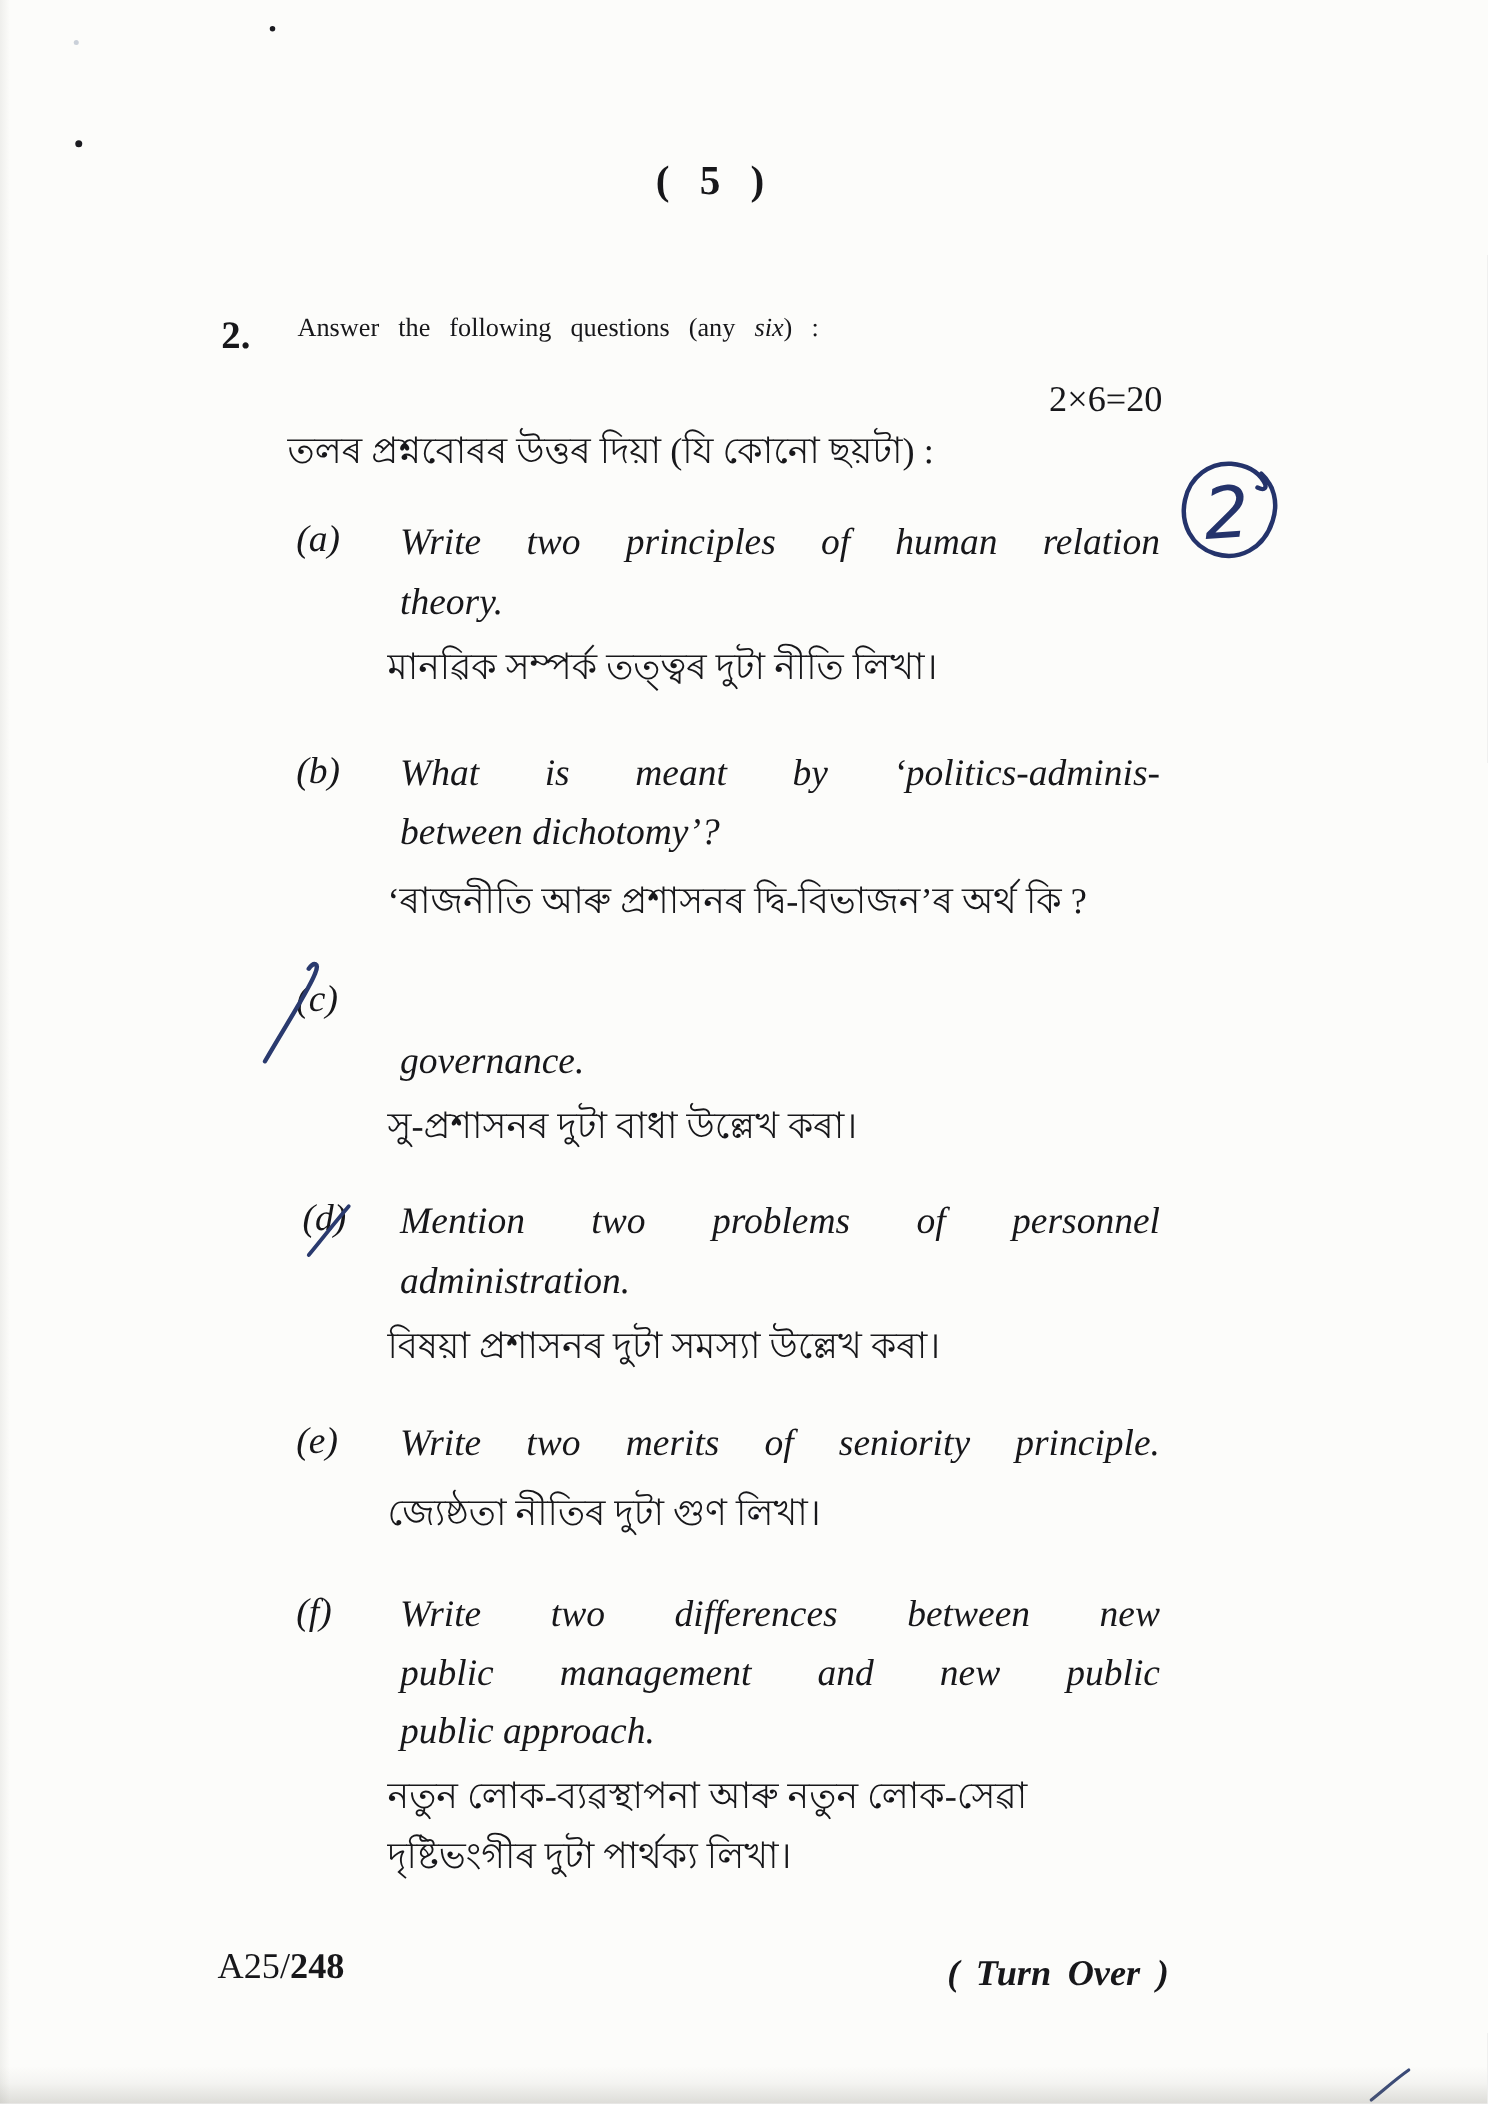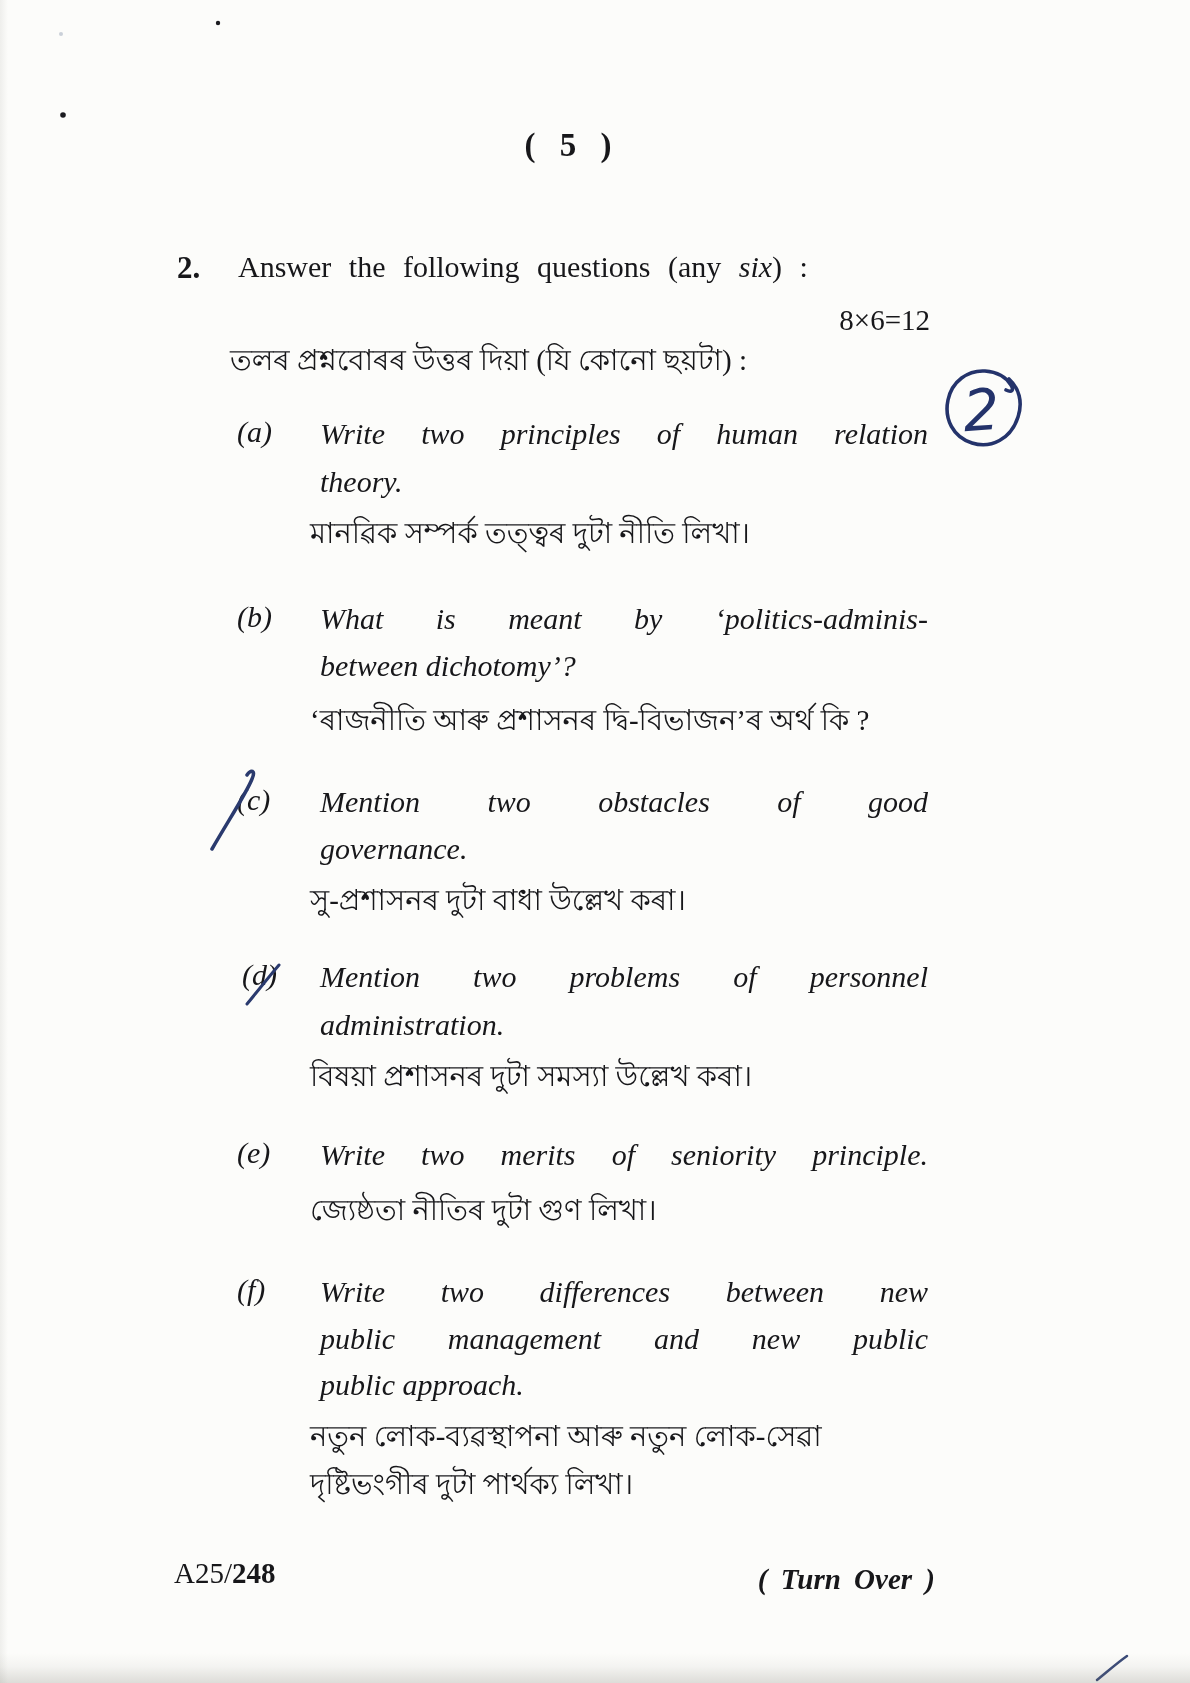--- a/index.html
+++ b/index.html
@@ -14,21 +14,21 @@
     color:#17171a;
   }
   .t { position:absolute; white-space:nowrap; }
   .hdr {
     top:127px; left:495px; width:150px;
     text-align:center;
     font-size:33px; font-weight:bold;
     letter-spacing:4px; word-spacing:8px;
   }
   .qnum { top:250px; left:177px; font-size:31px; font-weight:bold; }
-  .qprompt { top:250px; left:238px; font-size:30px; word-spacing:10px; }
+  .qprompt { top:250px; left:238px; font-size:21px; word-spacing:10px; }
   .marks { top:304px; left:760px; width:170px; text-align:right; font-size:29px; }
   .as { font-size:29px; }
   .qprompt-as { top:337px; left:230px;font-family:Liberation Serif, serif; }
   .label { position:absolute; left:237px; font-size:30px; font-style:italic; }
   .line {
     position:absolute; left:320px; width:608px;
     font-size:30px; line-height:38px;font-style:italic;
   }
   .j { text-align:justify; text-align-last:justify; }
   .asline { position:absolute; left:310px; white-space:nowrap; font-size:29px; }
@@ -47,35 +47,34 @@
 </style>
 </head>
 <body>
 
 <div class="page">
 
   <div class="t hdr">( 5 )</div>
 
   <div class="t qnum">2.</div>
   <div class="t qprompt"><span>Answer the following questions (any </span><i>six</i><span>) :</span></div>
-  <div class="t marks">8×6=12</div>
+  <div class="t marks">2×6=20</div>
   <div class="t as qprompt-as">তলৰ প্ৰশ্নবোৰৰ উত্তৰ দিয়া (যি কোনো ছয়টা) :</div>
 
   <div class="label" style="top:415px">(a)</div>
   <div class="line j" style="top:415px">Write two principles of human relation</div>
   <div class="line" style="top:463px">theory.</div>
   <div class="asline" style="top:510px">মানৱিক সম্পৰ্ক তত্ত্বৰ দুটা নীতি লিখা।</div>
 
   <div class="label" style="top:600px">(b)</div>
   <div class="line j" style="top:600px">What is meant by ‘politics-adminis-</div>
   <div class="line" style="top:647px">between dichotomy’?</div>
   <div class="asline" style="top:697px">‘ৰাজনীতি আৰু প্ৰশাসনৰ দ্বি-বিভাজন’ৰ অৰ্থ কি ?</div>
 
   <div class="label" style="top:783px">(c)</div>
-  <div class="line j" style="top:783px">Mention two obstacles of good</div>
   <div class="line" style="top:830px">governance.</div>
   <div class="asline" style="top:877px">সু-প্ৰশাসনৰ দুটা বাধা উল্লেখ কৰা।</div>
 
   <div class="label" style="top:958px;left:242px">(d)</div>
   <div class="line" style="top:1006px">administration.</div>
   <div class="line j" style="top:958px">Mention two problems of personnel</div>
   <div class="asline" style="top:1053px">বিষয়া প্ৰশাসনৰ দুটা সমস্যা উল্লেখ কৰা।</div>
 
   <div class="label" style="top:1136px">(e)</div>
   <div class="line j" style="top:1136px">Write two merits of seniority principle.</div>

